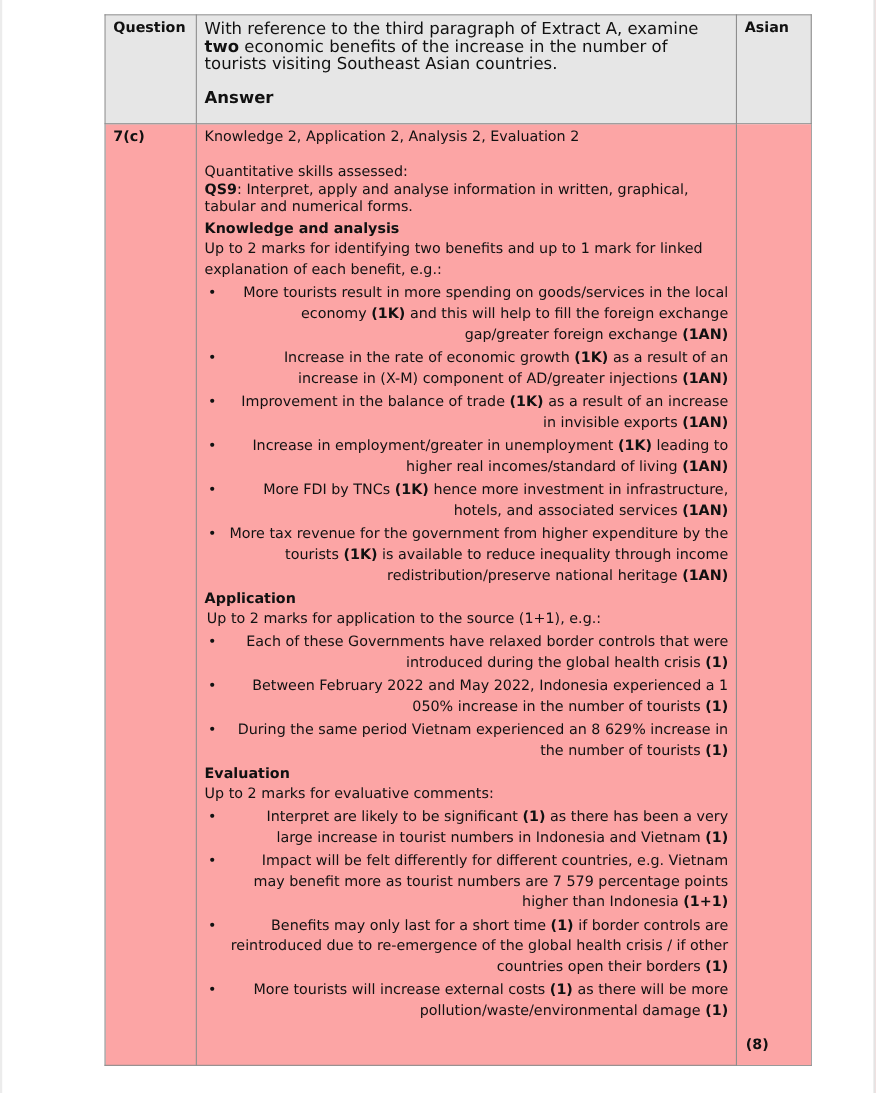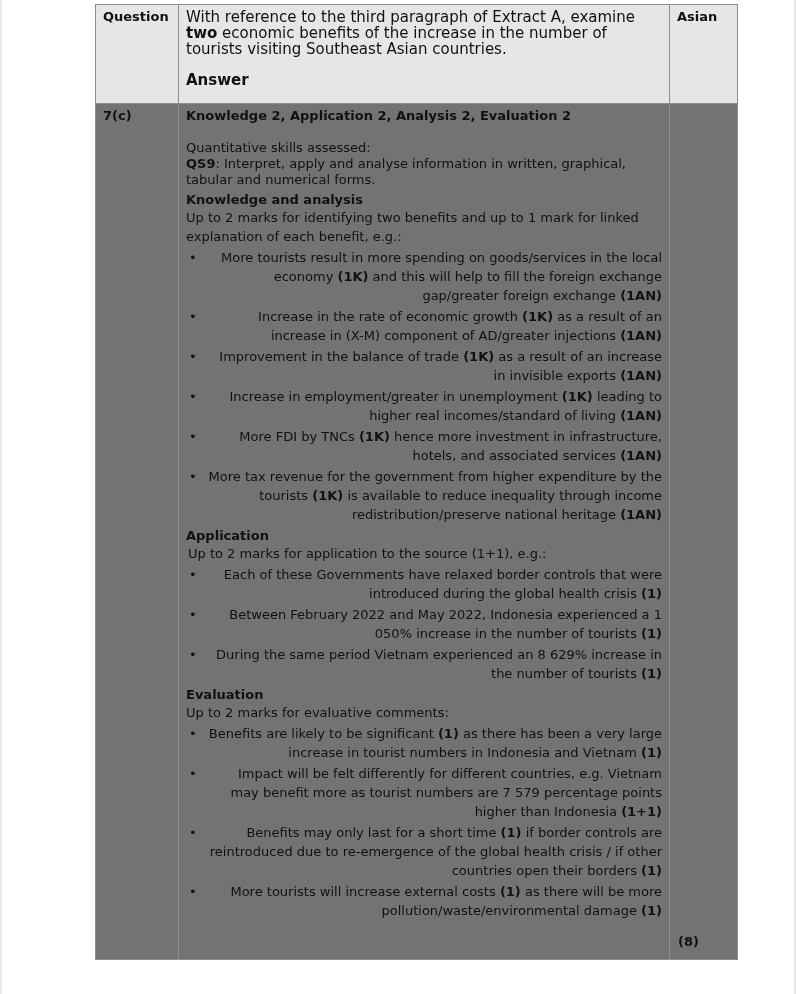--- a/index.html
+++ b/index.html
@@ -3,34 +3,34 @@
 <meta charset="utf-8">
 <style>
   html, body { margin: 0; padding: 0; }
   body {
     width: 796px; height: 994px; background: #ffffff; position: relative; overflow: hidden;
     font-family: "DejaVu Sans", sans-serif; color: #111; font-size: 13px;
   }
   .edge-l { position: absolute; left: 0; top: 0; width: 2px; height: 994px; background: #ececec; }
   .edge-r { position: absolute; right: 0; top: 0; width: 2px; height: 994px; background: #e4e4e4; }
   table.ms {
-    position: absolute; left: 95px; top: 4px; width: 642px;
+    position: absolute; left: 95px; top: 13px; width: 642px;
     border-collapse: collapse; table-layout: fixed;
   }
   table.ms td { border: 1.5px solid #8e8e8e; vertical-align: top; }
   col.c1 { width: 83px; } col.c2 { width: 491px; } col.c3 { width: 68px; }
   tr.head td { background: #e6e6e6; height: 96px; }
-  tr.body td { height: 853px; background: #737373; }
+  tr.body td { height: 853px; background: #fca5a5; }
   .lbl { font-weight: bold; padding: 3px 0 0 6px; font-size: 13px; }
   .q { padding: 3px 6px 0 6px; line-height: 16px; font-size: 15px; }
   .q .ans { margin-top: 12px; font-weight: bold; }
   .body-cell { padding: 3px 6px 0 6px; position: relative; }
   .mk { position: relative; }
   .mk .total { position: absolute; left: 8px; bottom: 10px; font-weight: bold; }
-  .hdr { font-weight: bold; line-height: 16px; }
+  .hdr { font-weight: normal; line-height: 16px; }
   .qs { margin-top: 16px; line-height: 16px; }
   .sec { margin-top: 4px; line-height: 19px; }
   .sec-title { font-weight: bold; line-height: 16px; }
   ul { margin: 0; padding: 0; list-style: none; text-align: right; }
   li { position: relative; padding-left: 21px; line-height: 19px; margin-top: 2px; }
   li::before { content: "•"; position: absolute; left: 3px; top: 0; }
   b { font-weight: bold; }
   .app-intro { padding-left: 2px; }
 </style>
 </head>
@@ -92,21 +92,21 @@
             <li><span>Each of these Governments have relaxed border controls that were introduced during the global health crisis </span><b>(1)</b></li>
             <li><span>Between February 2022 and May 2022, Indonesia experienced a 1 050% increase in the number of tourists </span><b>(1)</b></li>
             <li><span>During the same period Vietnam experienced an 8 629% increase in the number of tourists </span><b>(1)</b></li>
           </ul>
         </div>
 
         <div class="sec">
           <div class="sec-title">Evaluation</div>
           <div>Up to 2 marks for evaluative comments:</div>
           <ul>
-            <li><span>Benefits are likely to be significant </span><b>(1)</b><span> as there has been a very large increase in tourist numbers in Indonesia and Vietnam </span><b>(1)</b></li>
+            <li><span>Interpret are likely to be significant </span><b>(1)</b><span> as there has been a very large increase in tourist numbers in Indonesia and Vietnam </span><b>(1)</b></li>
             <li><span>Impact will be felt differently for different countries, e.g. Vietnam may benefit more as tourist numbers are 7 579 percentage points higher than Indonesia </span><b>(1+1)</b></li>
             <li><span>Benefits may only last for a short time </span><b>(1)</b><span> if border controls are reintroduced due to re-emergence of the global health crisis / if other countries open their borders </span><b>(1)</b></li>
             <li><span>More tourists will increase external costs </span><b>(1)</b><span> as there will be more pollution/waste/environmental damage </span><b>(1)</b></li>
           </ul>
         </div>
       </div>
     </td>
     <td class="mk">
       <div class="total">(8)</div>
     </td>

